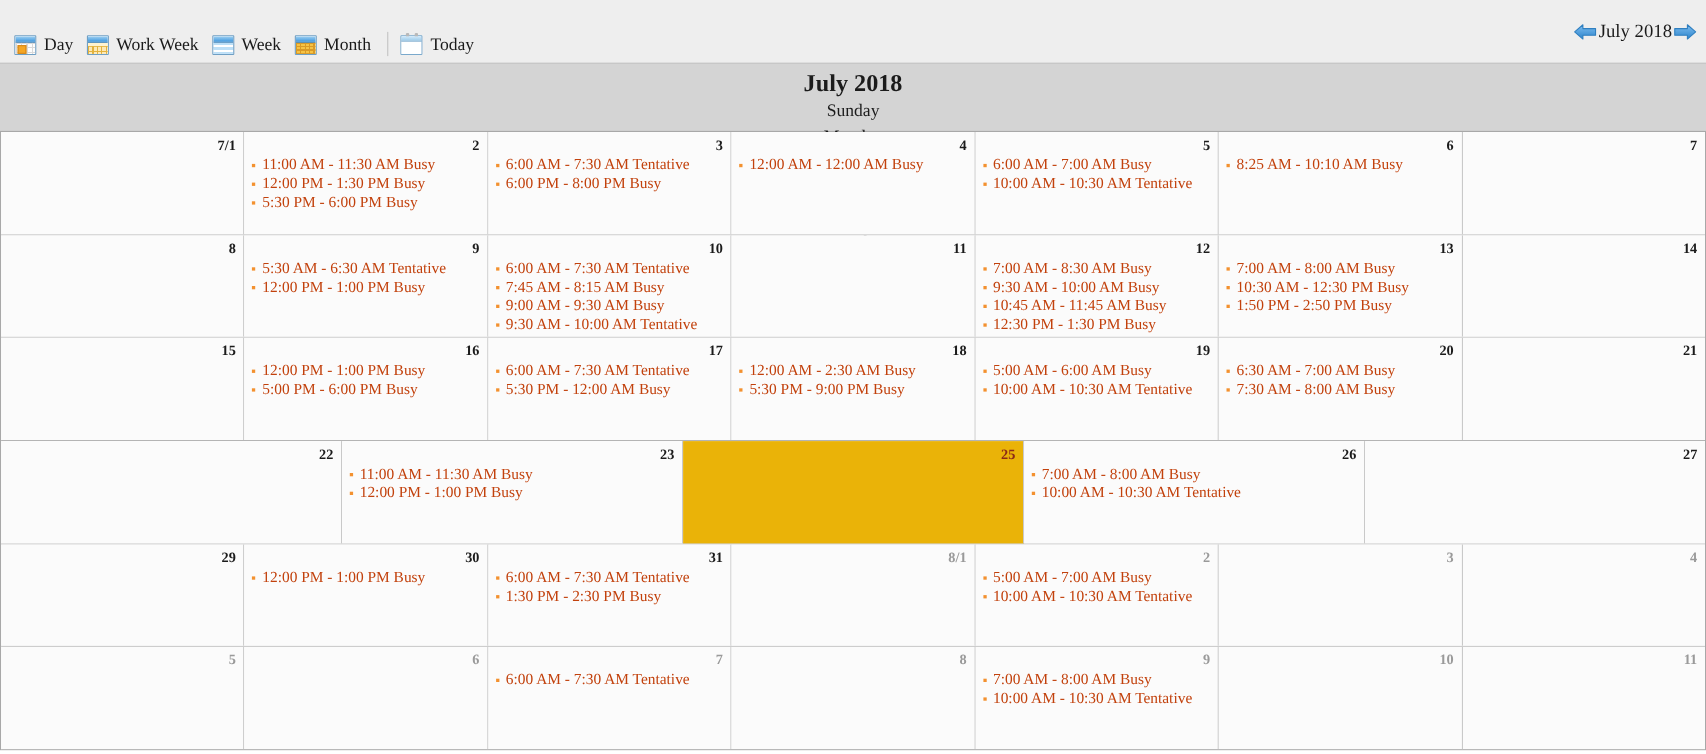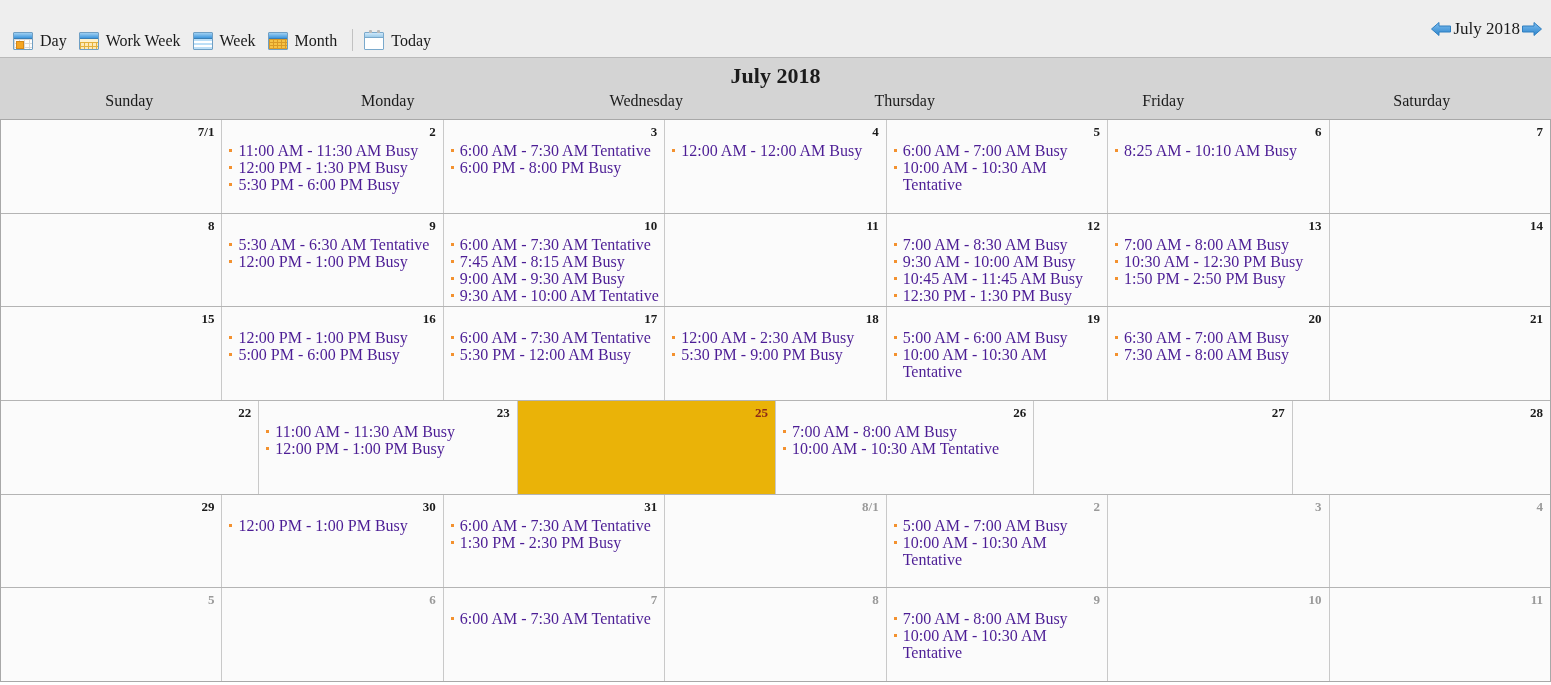--- a/index.html
+++ b/index.html
@@ -172,20 +172,21 @@
     text-align: center;
     font-size: 22px;
     font-weight: bold;
     color: #1b1b1b;
     padding-top: 5px;
     line-height: 26px;
   }
   .dow-row {
     display: flex;
     height: 30px;
+    flex-direction: column;
   }
   .dow {
     flex: 1 1 0;
     text-align: center;
     font-size: 16px;
     color: #1b1b1b;
     line-height: 24px;
   }
 
   
@@ -225,22 +226,22 @@
     line-height: 17px;
   }
   .daynum.other { color: #9a9a9a; font-weight: bold; }
   .daynum.sel { color: #8c2a18; }
   .events {
     list-style: none;
     margin: 0;
     padding: 1px 3px 0 6px;
   }
   .event {
-    font-size: 16px;
-    color: #4c1d95;
+    font-size: 14px;
+    color: #c2410c;
     line-height: 17px;
     position: relative;
     padding-left: 10px;
     white-space: normal;
   }
   .event::before {
     content: "";
     position: absolute;
     left: 1px;
     top: 7px;
@@ -486,23 +487,20 @@
       <div class="cell">
         <div class="daynum">26</div>
         <ul class="events">
           <li class="event">7:00 AM - 8:00 AM  Busy</li>
           <li class="event">10:00 AM - 10:30 AM  Tentative</li>
         </ul>
       </div>
       <div class="cell">
         <div class="daynum">27</div>
       </div>
-      <div class="cell">
-        <div class="daynum">28</div>
-      </div>
     </div>
     <div class="week">
       <div class="cell">
         <div class="daynum">29</div>
       </div>
       <div class="cell">
         <div class="daynum">30</div>
         <ul class="events">
           <li class="event">12:00 PM - 1:00 PM  Busy</li>
         </ul>

